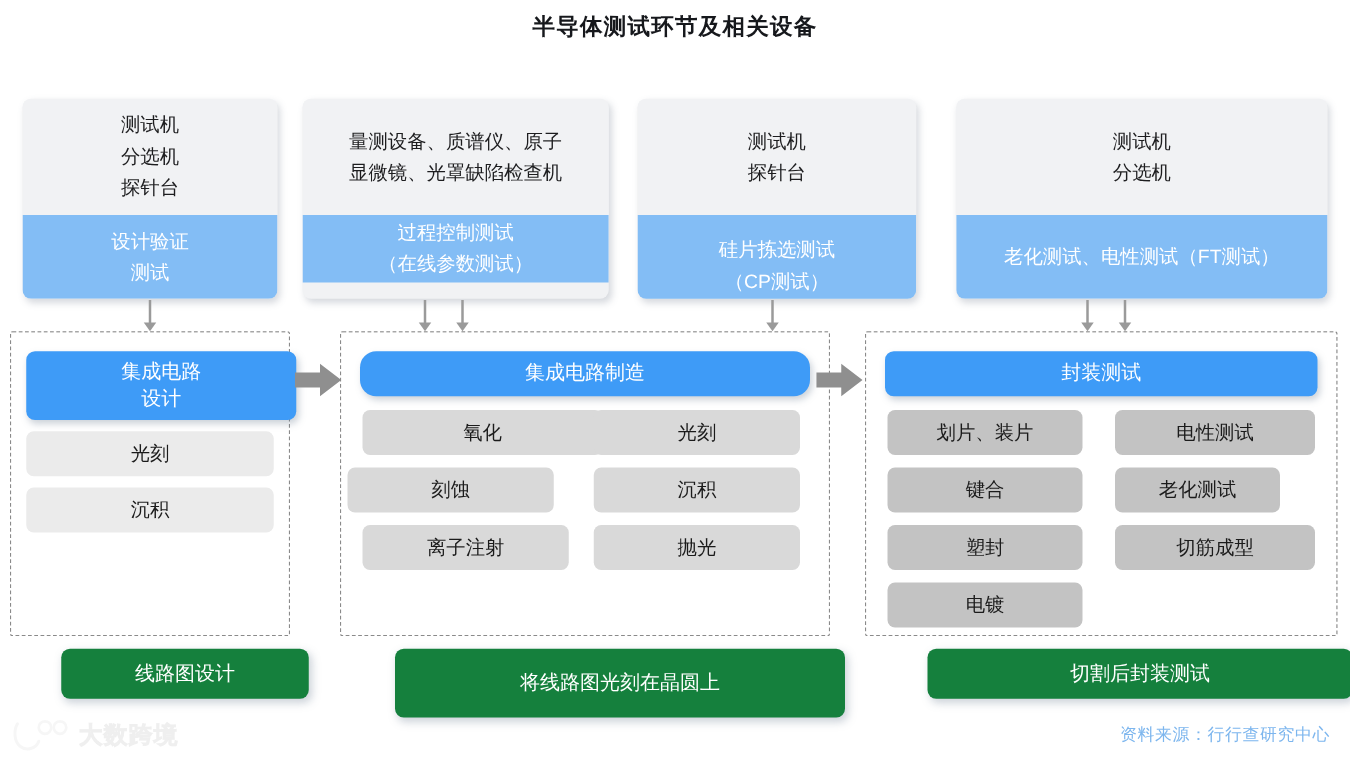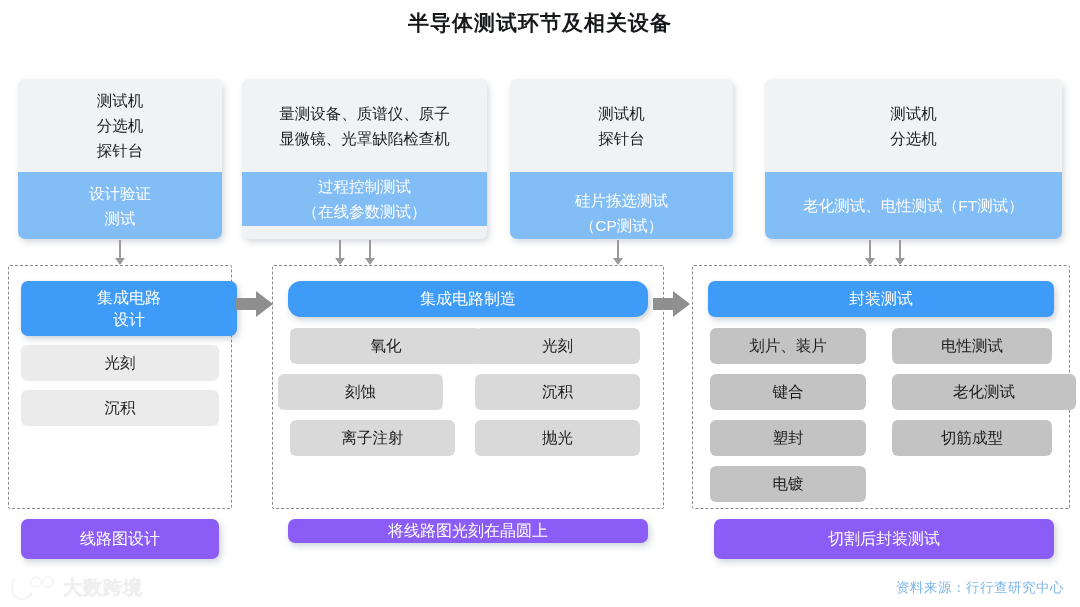--- a/index.html
+++ b/index.html
@@ -9,21 +9,21 @@
     font-family:"Liberation Sans","DejaVu Sans",sans-serif;
     position:relative;overflow:hidden;
     color:#1a1a1a;
   }
   .page{position:absolute;left:0;top:0;width:1080px;height:607px;}
 
   
   .title{
     position:absolute;left:0;top:9px;width:1080px;
     text-align:center;
-    font-size:21px;font-weight:bold;letter-spacing:1px;
+    font-size:18px;font-weight:bold;letter-spacing:1px;
     color:#16181c;
   }
 
   
   .eqcard{
     position:absolute;
     border-radius:7px;
     overflow:hidden;
     box-shadow:2px 3px 6px rgba(120,130,145,.30);
     background:#f1f2f4;
@@ -74,28 +74,29 @@
     font-size:15.5px;color:#1b1b1b;
     box-sizing:border-box;
   }
   .chip.light{background:#ebebeb;}
   .chip.mid{background:#d9d9d9;}
   .chip.dark{background:#c3c3c3;}
 
   
   .botbar{
     position:absolute;
-    background:#8b5cf6;
+    background:#15803d;
     border-radius:7px;
     color:#ffffff;
     display:flex;align-items:center;justify-content:center;
     text-align:center;
     font-size:16px;
     box-shadow:2px 3px 7px rgba(110,125,145,.35);
     box-sizing:border-box;
+    margin-left:28px;
   }
 
   
   .vline{position:absolute;width:1.6px;background:#9a9a9a;}
   .vhead{
     position:absolute;width:0;height:0;
     border-left:5px solid transparent;
     border-right:5px solid transparent;
     border-top:7px solid #9a9a9a;
   }
@@ -189,37 +190,37 @@
   <div class="pill-blue" style="left:288px;top:281px;width:360px;height:36px;border-radius:13px;">集成电路制造</div>
 
   <div class="chip mid" style="left:290px;top:328px;width:192px;height:36px;">氧化</div>
   <div class="chip mid" style="left:278px;top:374px;width:165px;height:36px;">刻蚀</div>
   <div class="chip mid" style="left:290px;top:420px;width:165px;height:36px;">离子注射</div>
 
   <div class="chip mid" style="left:475px;top:328px;width:165px;height:36px;">光刻</div>
   <div class="chip mid" style="left:475px;top:374px;width:165px;height:36px;">沉积</div>
   <div class="chip mid" style="left:475px;top:420px;width:165px;height:36px;">抛光</div>
 
-  <div class="botbar" style="left:288px;top:519px;width:360px;height:24px;">将线路图光刻在晶圆上</div>
+  <div class="botbar" style="left:288px;top:519px;width:360px;height:55px;">将线路图光刻在晶圆上</div>
 
   <svg class="bigarrow" style="left:653px;top:289px;" width="38" height="30" viewBox="0 0 38 30">
     <polygon points="0,9 20,9 20,2 37,15 20,28 20,21 0,21" fill="#8f8f8f"></polygon>
   </svg>
 
   <div class="stage" style="left:692px;top:265px;width:378px;height:244px;"></div>
 
   <div class="pill-blue" style="left:708px;top:281px;width:346px;height:36px;text-align:right;">封装测试</div>
 
   <div class="chip dark" style="left:710px;top:328px;width:156px;height:36px;">划片、装片</div>
   <div class="chip dark" style="left:710px;top:374px;width:156px;height:36px;">键合</div>
   <div class="chip dark" style="left:710px;top:420px;width:156px;height:36px;">塑封</div>
   <div class="chip dark" style="left:710px;top:466px;width:156px;height:36px;">电镀</div>
 
   <div class="chip dark" style="left:892px;top:328px;width:160px;height:36px;">电性测试</div>
-  <div class="chip dark" style="left:892px;top:374px;width:184px;height:36px;text-align:right;">老化测试</div>
+  <div class="chip dark" style="left:892px;top:374px;width:132px;height:36px;text-align:right;">老化测试</div>
   <div class="chip dark" style="left:892px;top:420px;width:160px;height:36px;">切筋成型</div>
 
   <div class="botbar" style="left:714px;top:519px;width:340px;height:40px;">切割后封装测试</div>
 
   <div class="watermark">
     <svg width="46" height="26" viewBox="0 0 46 26">
       <path d="M4 4 C1 9, 1 18, 6 22 C11 26, 19 24, 21 18" stroke="#efefef" stroke-width="2.4" fill="none" stroke-linecap="round"></path>
       <circle cx="26" cy="7" r="5" stroke="#efefef" stroke-width="2.2" fill="none"></circle>
       <circle cx="38" cy="7" r="5" stroke="#efefef" stroke-width="2.2" fill="none"></circle>
     </svg>

